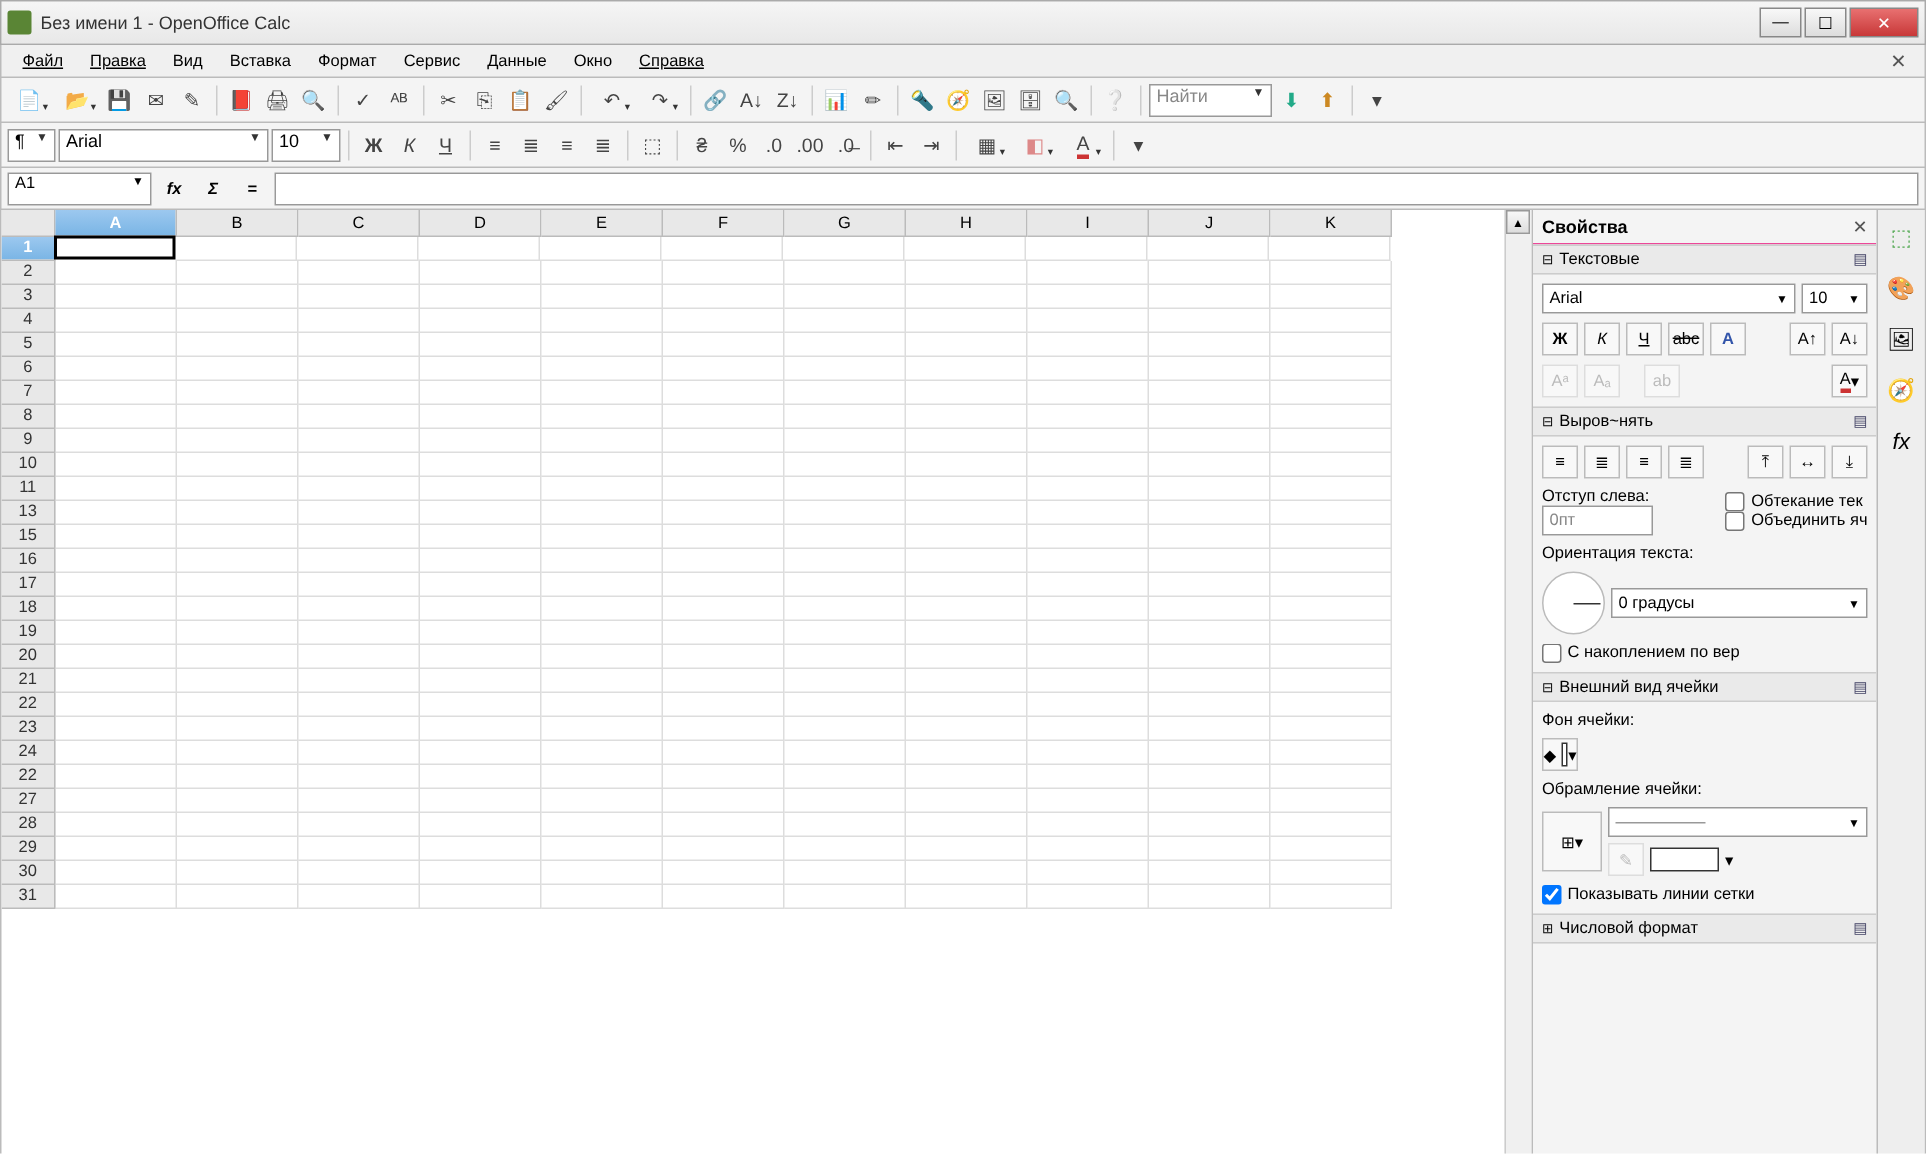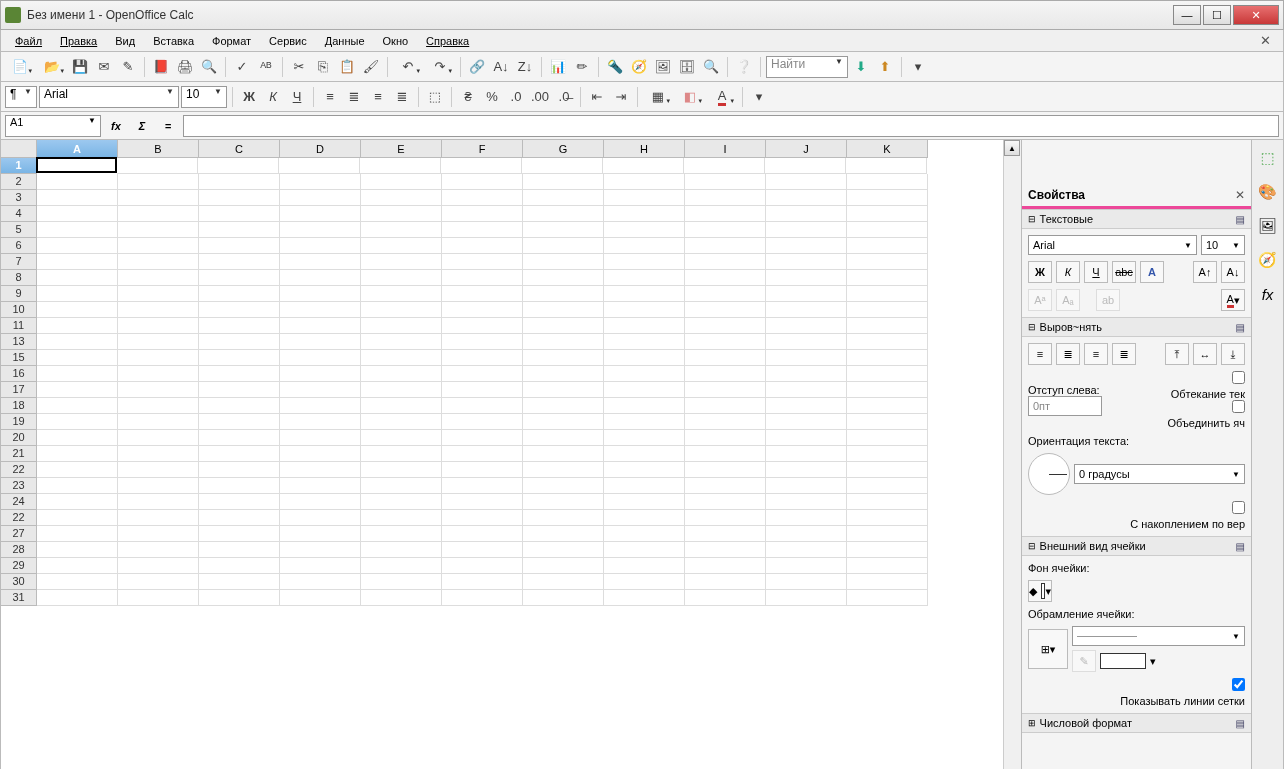--- a/index.html
+++ b/index.html
@@ -55,30 +55,30 @@
 .cell { width: 81px; height: 16px; border-right: 1px solid #ddd; border-bottom: 1px solid #ddd; }
 .cell.active { border: 2px solid #000; margin: -1px 0 0 -1px; position: relative; z-index: 2; }
 
 
 .vscroll { width: 18px; background: #f0f0f0; border-left: 1px solid #ccc; position: relative; }
 .vscroll .arrow, .hscroll .arrow { width: 16px; height: 16px; background: linear-gradient(#f8f8f8,#ddd); border: 1px solid #999; display: flex; align-items: center; justify-content: center; font-size: 8px; cursor: pointer; position: absolute; }
 .vscroll .arrow.up { top: 0; left: 0; }
 
 
 .sidebar { width: 230px; background: #f4f4f4; border-left: 1px solid #bbb; display: flex; flex-direction: column; overflow: hidden; }
-.sidebar .panel-title { padding: 4px 6px; font-size: 12px; border-bottom: 3px solid #ec4899; display: flex; align-items: flex-start; margin-top: 44px; }
+.sidebar .panel-title { padding: 4px 6px; font-size: 12px; border-bottom: 1px solid #ec4899; display: flex; align-items: flex-start; }
 .sidebar .panel-title .close-x { margin-left: auto; cursor: pointer; color: #555; }
 .sidebar .section-head { padding: 3px 6px; background: #eaeaea; border-top: 1px solid #ccc; border-bottom: 1px solid #ccc; font-size: 11px; display: flex; align-items: center; gap: 4px; }
 .sidebar .section-head .toggle { font-size: 9px; cursor: pointer; }
 .sidebar .section-head .menuicon { margin-left: auto; cursor: pointer; font-size: 10px; color: #446; }
 .sidebar .section-body { padding: 6px; display: flex; flex-direction: column; gap: 6px; font-size: 11px; }
 .sidebar .row { display: flex; align-items: center; gap: 4px; }
 .sidebar .mini-btn { width: 24px; height: 22px; border: 1px solid #bbb; background: #f8f8f8; display: flex; align-items: center; justify-content: center; font-size: 11px; cursor: pointer; }
 .sidebar .mini-btn.dim { color: #bbb; border-color: #ddd; }
-.sidebar label.cb { display: flex; align-items: flex-end; gap: 4px; font-size: 11px; flex-direction: column; }
+.sidebar label.cb { display: flex; align-items: flex-start; gap: 4px; font-size: 11px; }
 .sidebar input[type=checkbox] { width: 13px; height: 13px; }
 .angle-wheel { width: 42px; height: 42px; border: 1px solid #bbb; border-radius: 50%; position: relative; background: #fff; }
 .angle-wheel::after { content: ""; position: absolute; top: 50%; left: 50%; width: 18px; height: 1px; background: #333; transform-origin: left; }
 .sb-combo { border: 1px solid #999; background: #fff; height: 20px; display: flex; align-items: center; padding: 0 4px; }
 .sb-combo .combo-arrow { margin-left: auto; font-size: 8px; cursor: pointer; }
 .spinner { width: 74px; height: 20px; border: 1px solid #999; background: #fff; display: flex; align-items: center; padding: 0 4px; color: #888; }
 .colorwell { width: 46px; height: 16px; border: 1px solid #333; background: #fff; display: inline-block; }
 
 
 .deck { width: 32px; background: #eee; border-left: 1px solid #bbb; display: flex; flex-direction: column; align-items: center; padding-top: 6px; gap: 10px; }

